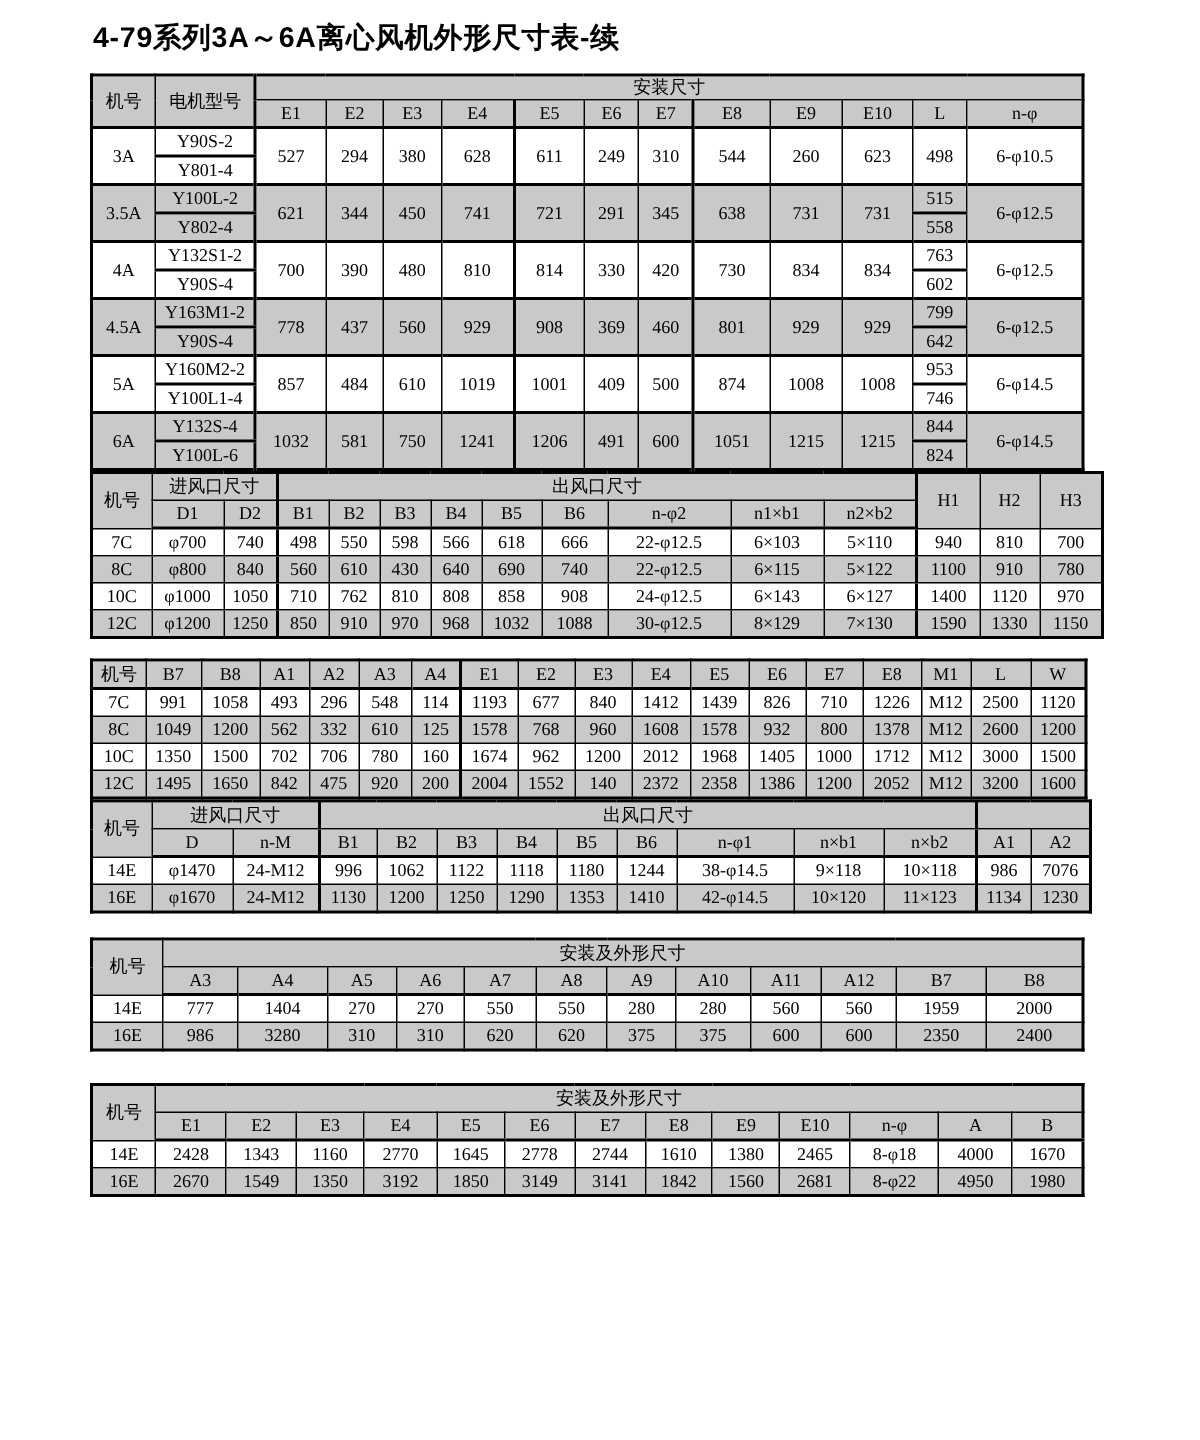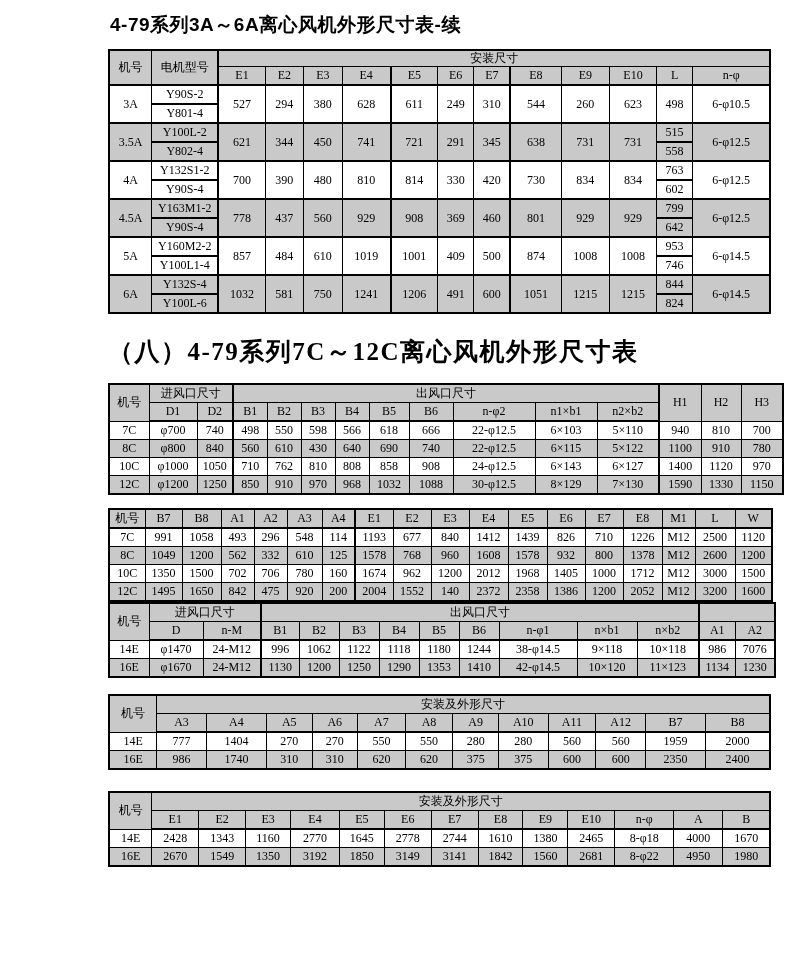--- a/index.html
+++ b/index.html
@@ -1,17 +1,17 @@
 <!DOCTYPE html>
 <html><head>
 <meta charset="utf-8">
 <style>
   html,body { margin:0; padding:0; background:#ffffff; }
   body { width:800px; height:960px; color:#000; font-family:"Liberation Serif","DejaVu Serif",serif; }
-  .content { margin-left:108px; width:663px; padding-top:12px; }
+  .content { margin-left:60px; width:663px; padding-top:12px; }
 
   .title-top {
     font-family:"Liberation Sans","DejaVu Sans",sans-serif;
     font-weight:bold; font-size:19px; margin:0 0 11px 2px; letter-spacing:0.5px;
   }
   .section-title {
     font-family:"Liberation Serif","DejaVu Serif",serif;
     font-weight:bold; font-size:25px; margin:21px 0 15px 0; letter-spacing:1.5px;
   }
 
@@ -194,21 +194,20 @@
           <td class="sub-top">844</td>
           <td rowspan="2">6-φ14.5</td>
         </tr>
         <tr class="shade">
           <td>Y100L-6</td>
           <td>824</td>
         </tr>
       </tbody>
   </table>
 
-  <div class="section-title">（八）4-79系列7C～12C离心风机外形尺寸表</div>
 
   <table class="t2a">
     <colgroup>
       <col style="width:40px">
         <col style="width:48px">
         <col style="width:36px">
       <col style="width:34px">
         <col style="width:34px">
         <col style="width:34px">
         <col style="width:34px">
@@ -568,21 +567,21 @@
           <td>280</td>
           <td>280</td>
           <td>560</td>
           <td>560</td>
           <td>1959</td>
           <td>2000</td>
         </tr>
         <tr class="shade">
           <td>16E</td>
           <td>986</td>
-          <td>1740</td>
+          <td>3280</td>
           <td>310</td>
           <td>310</td>
           <td>620</td>
           <td>620</td>
           <td>375</td>
           <td>375</td>
           <td>600</td>
           <td>600</td>
           <td>2350</td>
           <td>2400</td>

